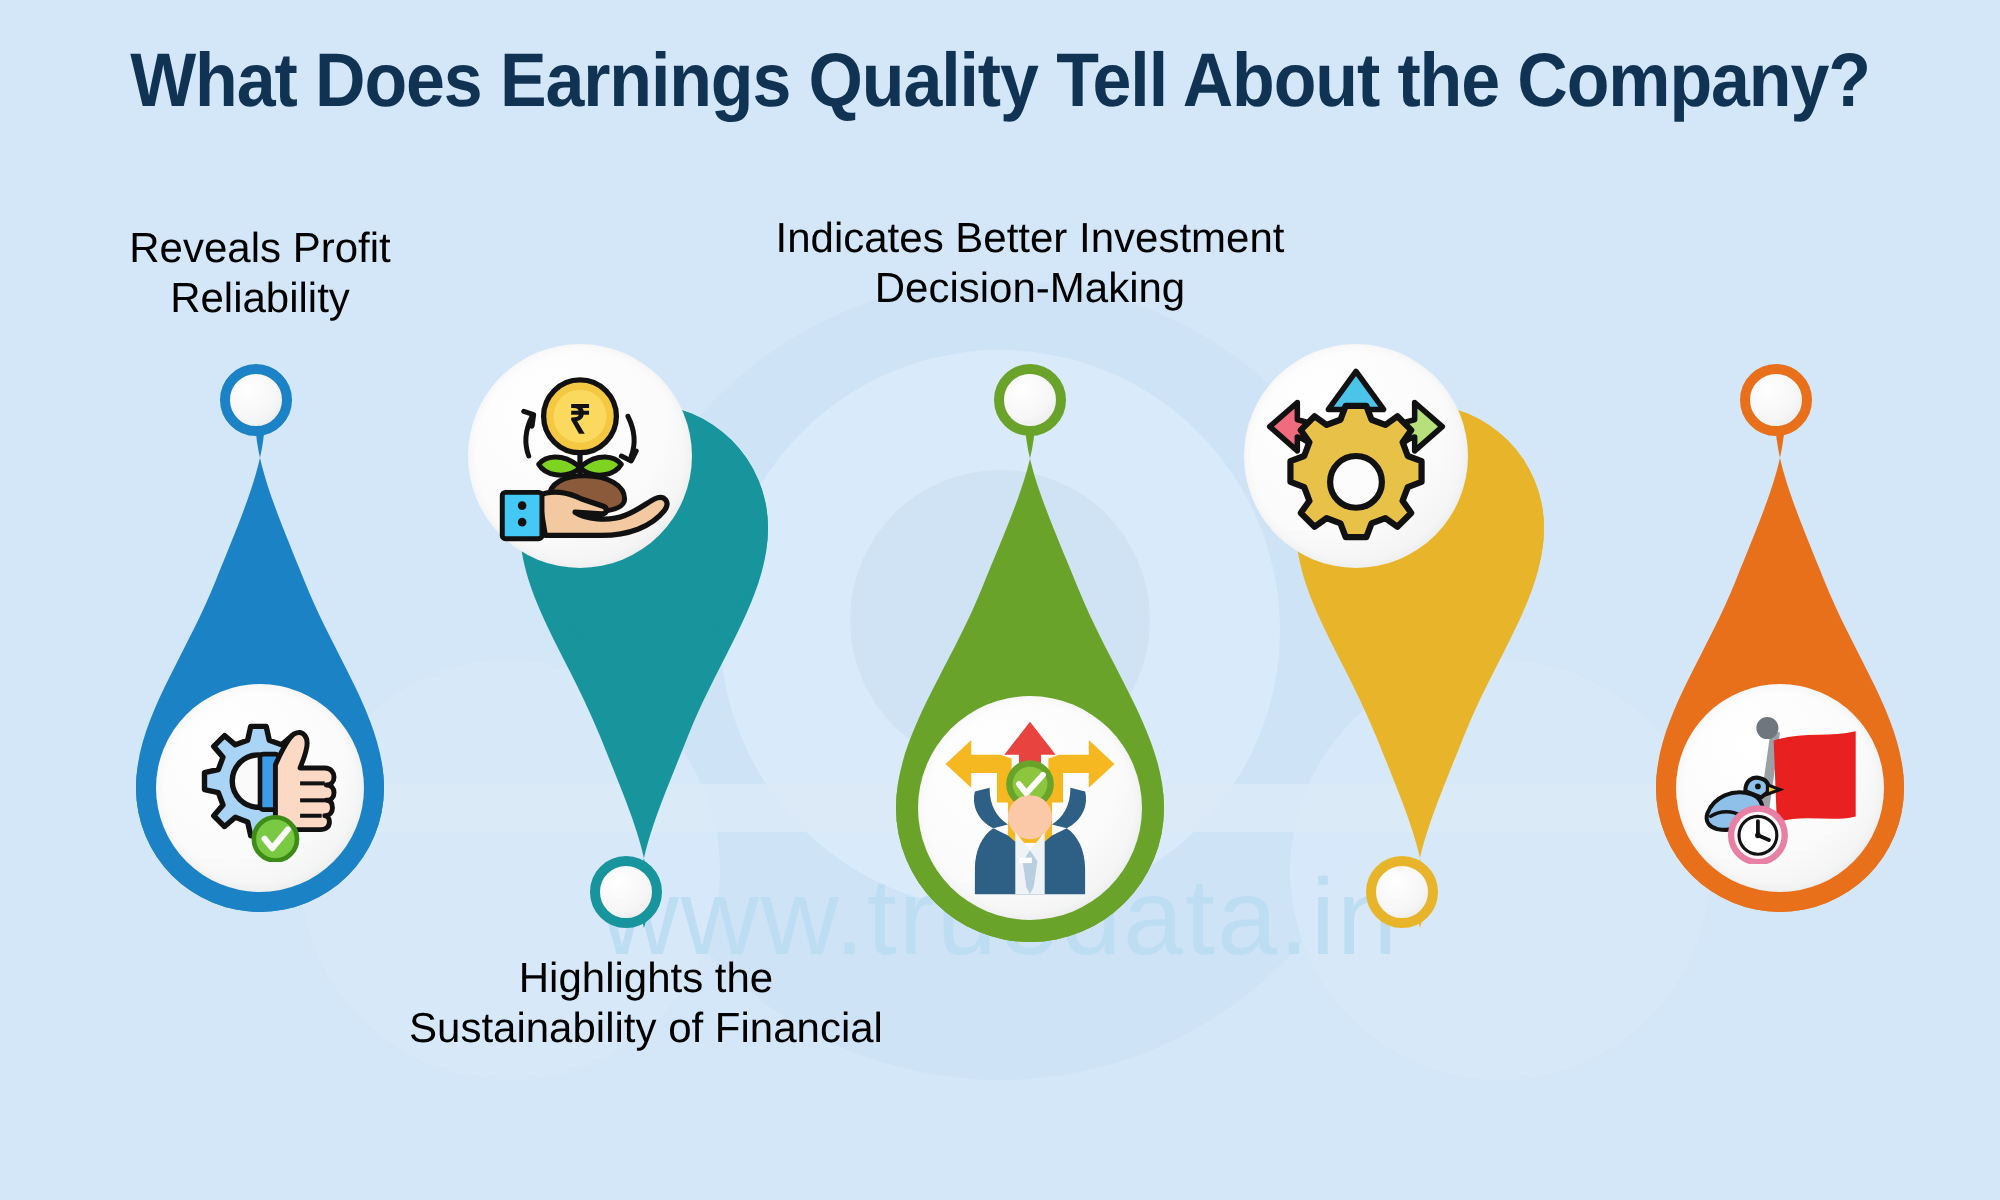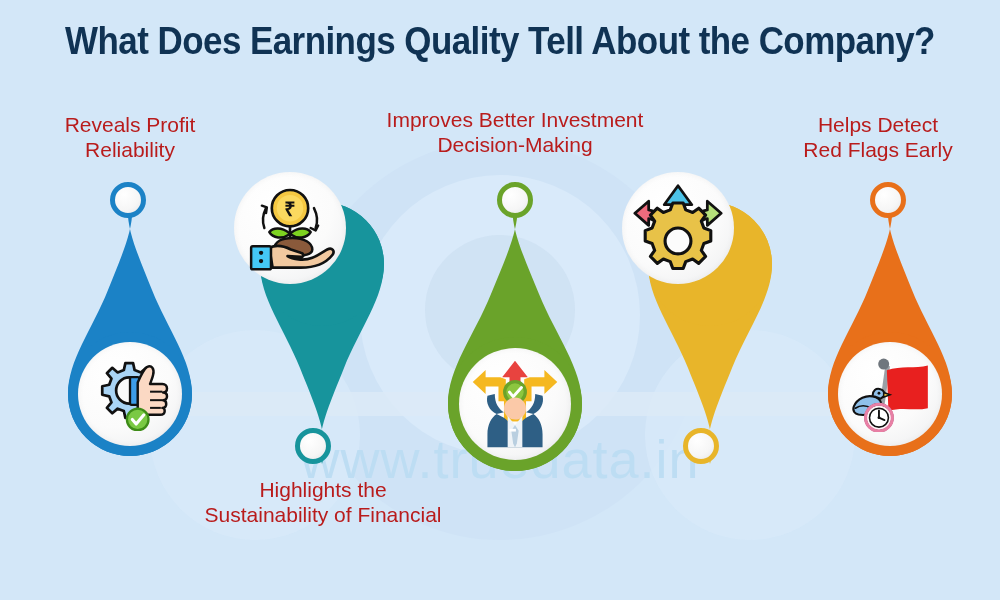--- a/index.html
+++ b/index.html
@@ -43,21 +43,21 @@
     box-shadow:inset 0 0 6px rgba(0,0,0,0.05);
   }
 
   .smallcircle{
     position:absolute;border-radius:50%;
     background:radial-gradient(circle at 35% 30%, #ffffff 0%, #f6f6f6 60%, #e4e5e7 100%);
   }
 
   
   .lbl{
-    position:absolute;text-align:center;color:#b91c1c;
+    position:absolute;text-align:center;color:#000000;
     font-size:21px;line-height:1.18;
     font-family:"Liberation Sans", sans-serif;
     white-space:pre-line;
   }
 
   .icon{position:absolute;display:block;}
 </style>
 </head>
 <body>
 
@@ -165,21 +165,21 @@
       <path d="M30 60 C24 64 20 72 20 82 L20 96 L80 96 L80 82 C80 72 76 64 70 60 L62 64 L50 74 L38 64 Z" fill="#2e5f85"></path>
 
       <path d="M30 60 C22 56 18 48 20 40 L28 38 C28 48 32 54 38 58 Z" fill="#2e5f85"></path>
       <path d="M70 60 C78 56 82 48 80 40 L72 38 C72 48 68 54 62 58 Z" fill="#2e5f85"></path>
 
       <path d="M42 62 L50 72 L58 62 L58 96 L42 96 Z" fill="#eef3f7"></path>
       <path d="M50 72 L54 78 L52 92 L50 96 L48 92 L46 78 Z" fill="#b9cfe0"></path>
       <rect x="44" y="76" width="7" height="3" fill="#fff"></rect>
     </svg>
   </div>
-  <div class="lbl" style="left:345px;top:108px;width:340px;">Improves Better Investment
+  <div class="lbl" style="left:345px;top:108px;width:340px;">Indicates Better Investment
 Decision-Making</div>
 
   <div class="pin" style="left:600px;top:158px;">
     <svg width="220" height="320" viewBox="0 0 220 320">
       <path d="M110 306 C118 280 104 250 88 210 C72 170 48 140 48 106 A62 62 0 0 1 172 106 C172 140 148 170 132 210 C116 250 102 280 110 306 Z" fill="#e8b52a"></path>
       <circle cx="110" cy="106" r="62" fill="#e8b52a"></circle>
     </svg>
   </div>
   <div class="bigcircle" style="left:622px;top:172px;width:112px;height:112px;">
     <svg class="icon" width="90" height="88" viewBox="0 0 104 102">
@@ -217,16 +217,14 @@
       <circle cx="38" cy="47" r="1.8" fill="#111"></circle>
       <path d="M8 66 C14 62 22 62 28 66" fill="none" stroke="#111" stroke-width="2.2" stroke-linecap="round"></path>
 
       <circle cx="38" cy="78" r="17" fill="#fdf6f8" stroke="#111" stroke-width="3"></circle>
       <circle cx="38" cy="78" r="17" fill="none" stroke="#e87fa5" stroke-width="4"></circle>
       <circle cx="38" cy="78" r="12" fill="#fff" stroke="#111" stroke-width="2"></circle>
       <path d="M38 78 L38 69 M38 78 L45 81" stroke="#111" stroke-width="2.4" stroke-linecap="round"></path>
       <circle cx="38" cy="78" r="1.8" fill="#111"></circle>
     </svg>
   </div>
-  <div class="lbl" style="left:768px;top:113px;width:220px;">Helps Detect
-Red Flags Early</div>
 
 </div>
 
 </body></html>

